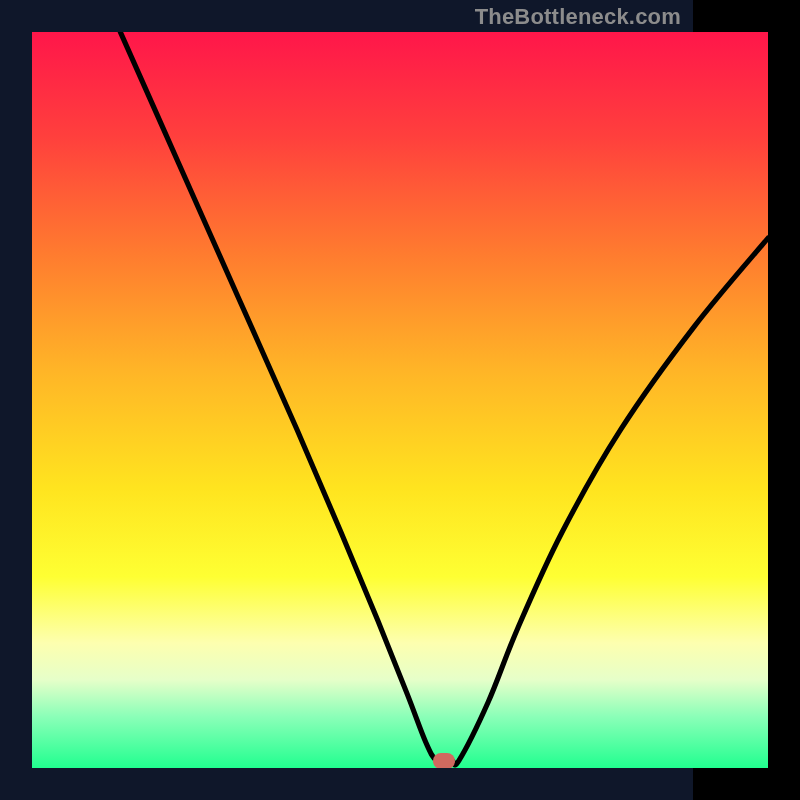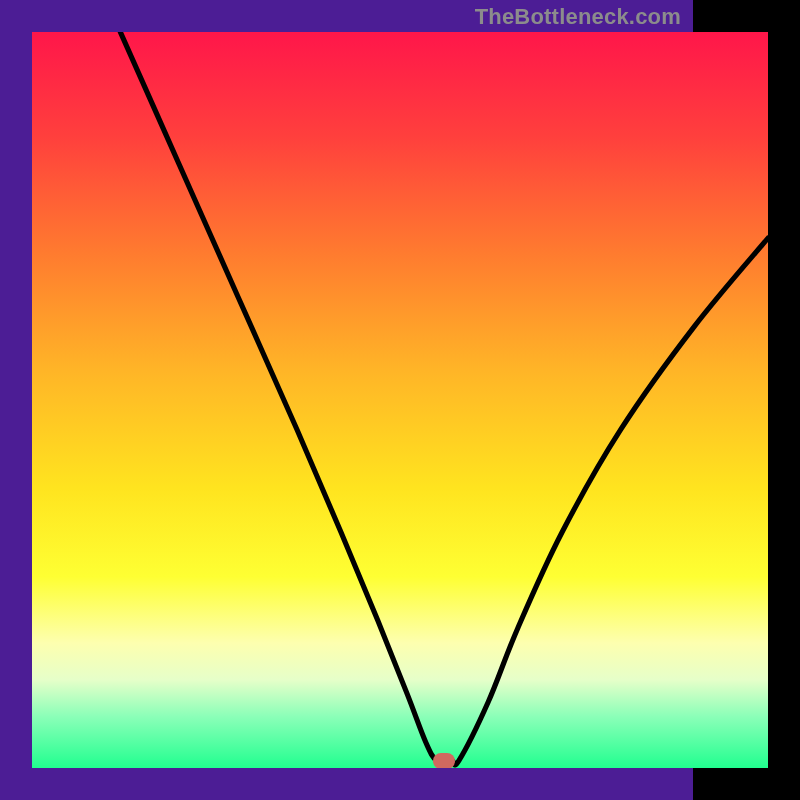--- a/index.html
+++ b/index.html
@@ -8,21 +8,21 @@
     width: 800px;
     height: 800px;
     overflow: hidden;
     background: #000;
     font-family: Arial, Helvetica, sans-serif;
   }
   .frame {
     position: relative;
     width: 693px;
     height: 800px;
-    background: #4c1d95;
+    background: #0f172a;
   }
   .attribution {
     position: absolute;
     top: 4px;
     right: 12px;
     color: #8c8c8c;
     font-size: 22px;
     font-weight: 600;
     letter-spacing: 0.2px;
     user-select: none;

